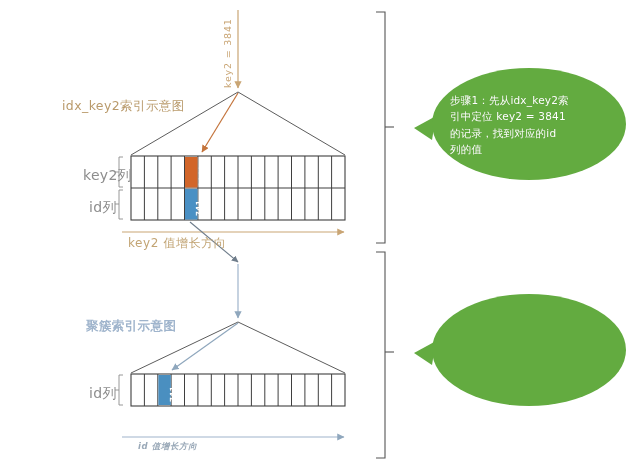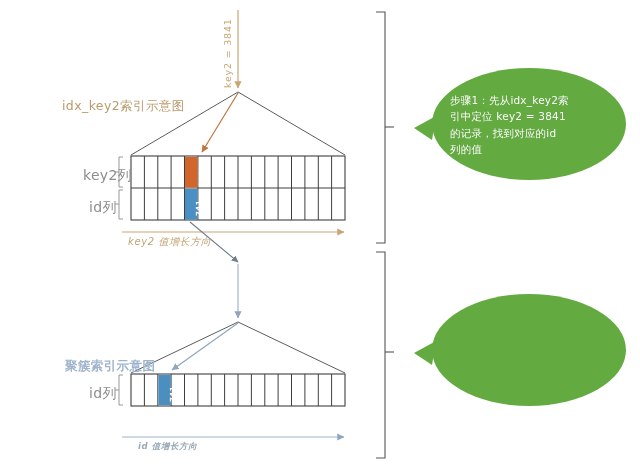--- a/index.html
+++ b/index.html
@@ -14,21 +14,21 @@
   .lbl{position:absolute;white-space:pre;line-height:1.25;}
 
   .title-top{
     color:#b99a6b;font-size:12.5px;font-weight:normal;
     letter-spacing:.4px;
   }
   .title-bot{
     color:#9fb4cc;font-size:12.5px;font-weight:bold;
     letter-spacing:.4px;
   }
-  .axis-cap-top{color:#c2a473;font-size:10px;letter-spacing:.6px;font-style:italic;}
+  .axis-cap-top{color:#c2a473;font-size:12px;letter-spacing:.6px;}
   .axis-cap-bot{color:#9aa9b8;font-size:8.5px;font-style:italic;letter-spacing:.6px;font-weight:bold;}
   .row-lbl{color:#8d8d8d;font-size:14px;letter-spacing:.3px;}
   .key-arrow-lbl{
     color:#c9a574;font-size:9.5px;letter-spacing:.8px;
     transform:rotate(-90deg);transform-origin:left top;
   }
   .cellval{
     position:absolute;color:#ffffff;font-size:7px;font-weight:bold;
     letter-spacing:.5px;
     transform:rotate(-90deg);transform-origin:center center;
@@ -174,21 +174,21 @@
   <div class="lbl title-top" style="left:62px;top:98px;">idx_key2索引示意图</div>
 
   <div class="lbl row-lbl" style="left:83px;top:167px;">key2列</div>
   <div class="lbl row-lbl" style="left:89px;top:199px;">id列</div>
 
   <div class="cellval" style="left:191px;top:172px;">3841</div>
   <div class="cellval" style="left:191px;top:204px;">741</div>
 
   <div class="lbl axis-cap-top" style="left:128px;top:236px;">key2 值增长方向</div>
 
-  <div class="lbl title-bot" style="left:65px;top:318px;margin-top:40px;">聚簇索引示意图</div>
+  <div class="lbl title-bot" style="left:86px;top:318px;">聚簇索引示意图</div>
 
   <div class="lbl row-lbl" style="left:89px;top:385px;">id列</div>
 
   <div class="cellval" style="left:164.5px;top:390px;">741</div>
 
   <div class="lbl axis-cap-bot" style="left:138px;top:441px;">id 值增长方向</div>
 
   <div class="callout-text" style="left:450px;top:92px;width:165px;">步骤1：先从idx_key2索
 引中定位 key2 = 3841
 的记录，找到对应的id

